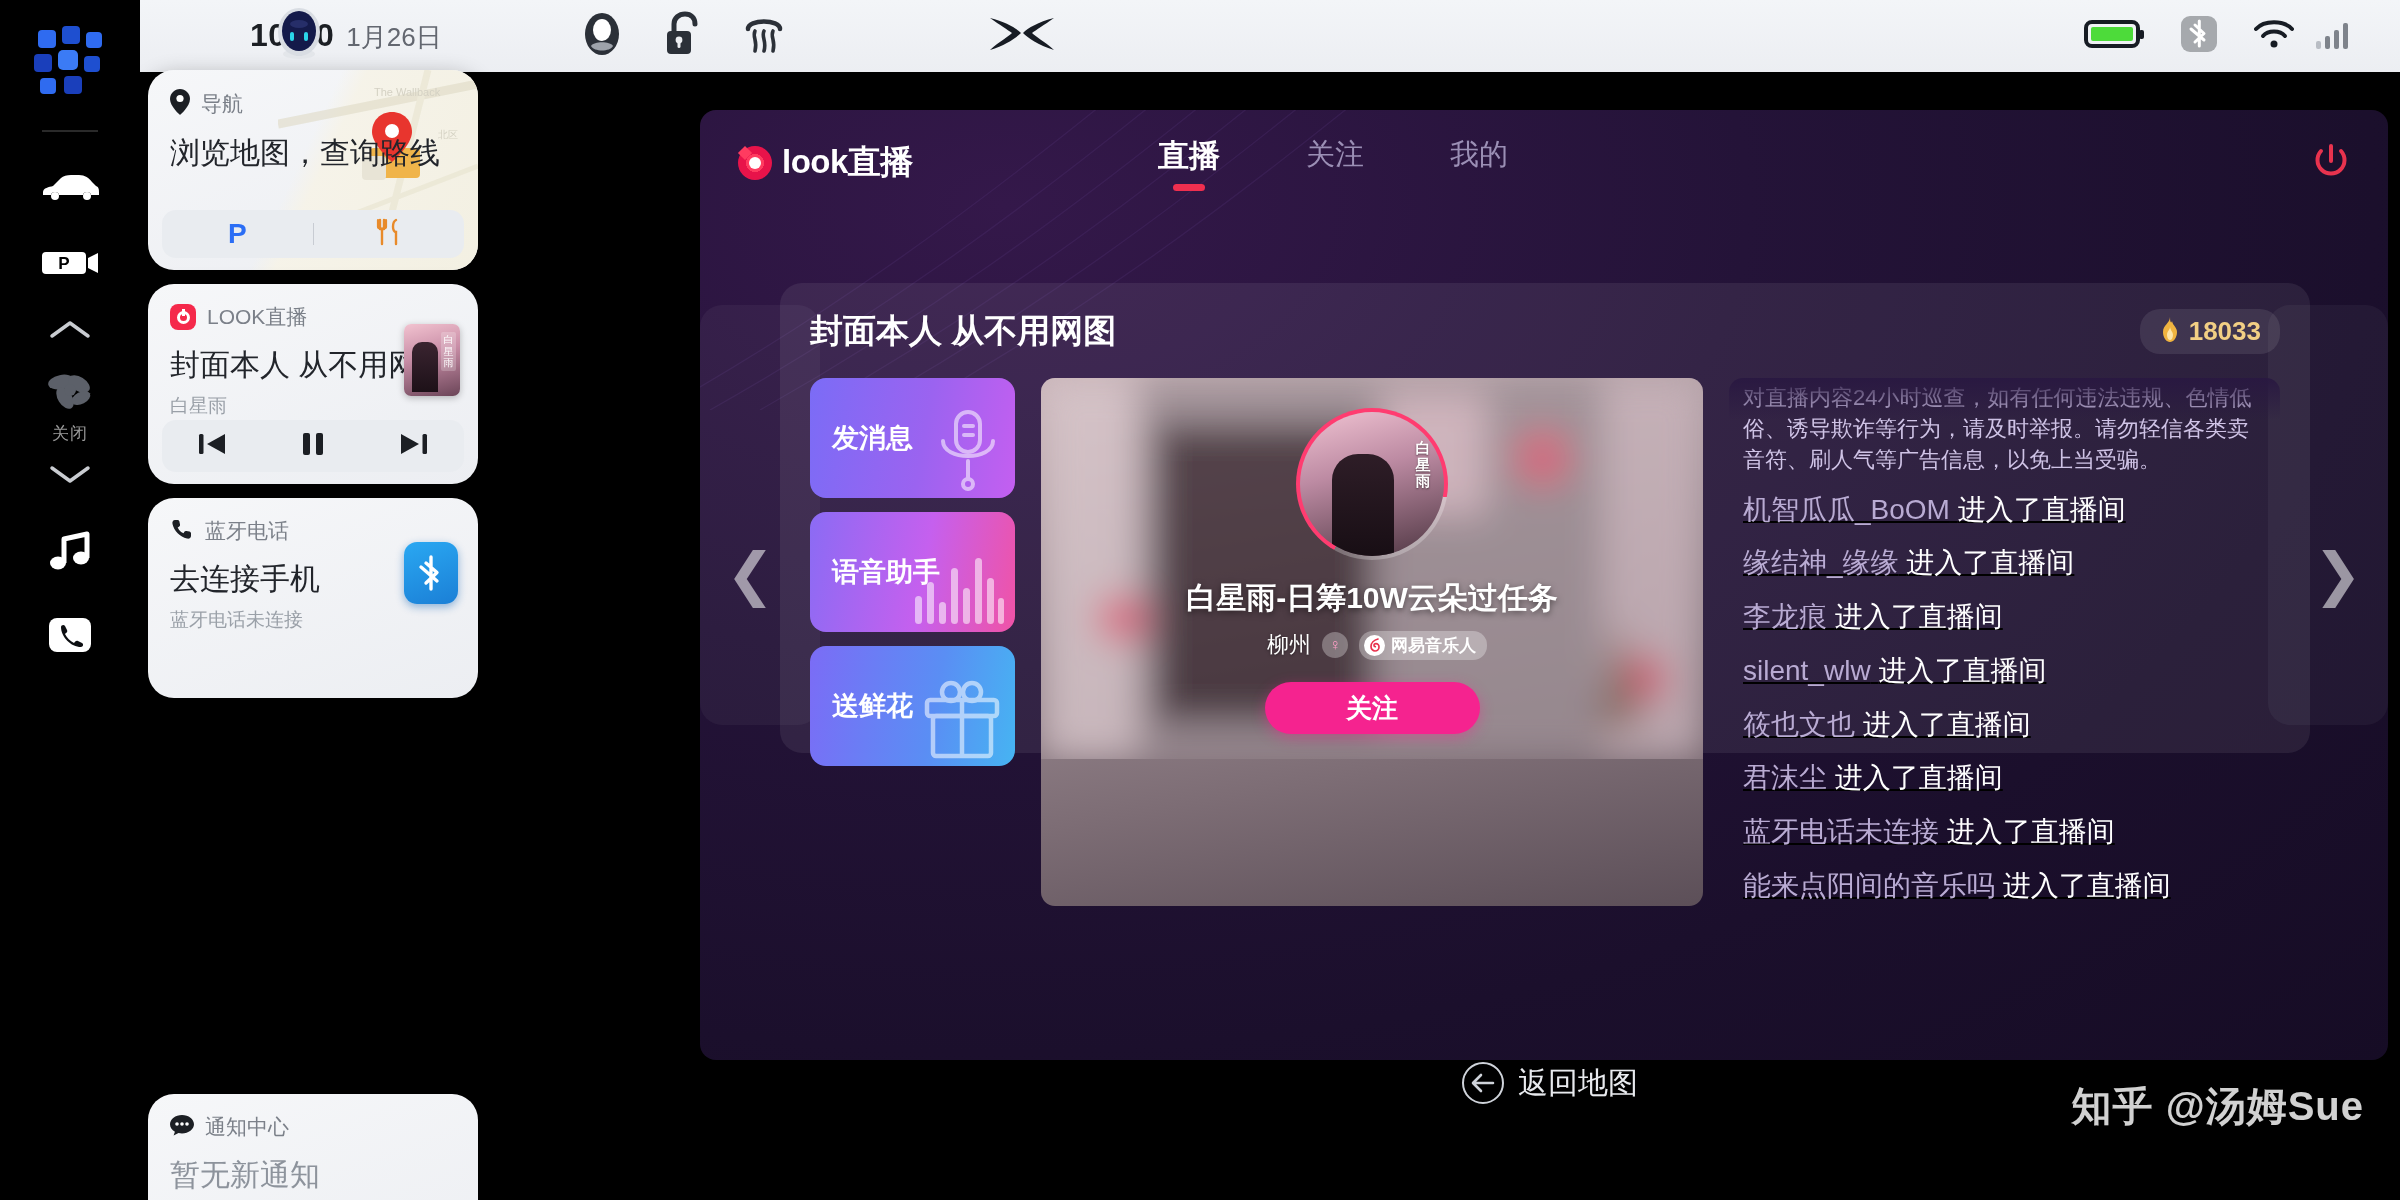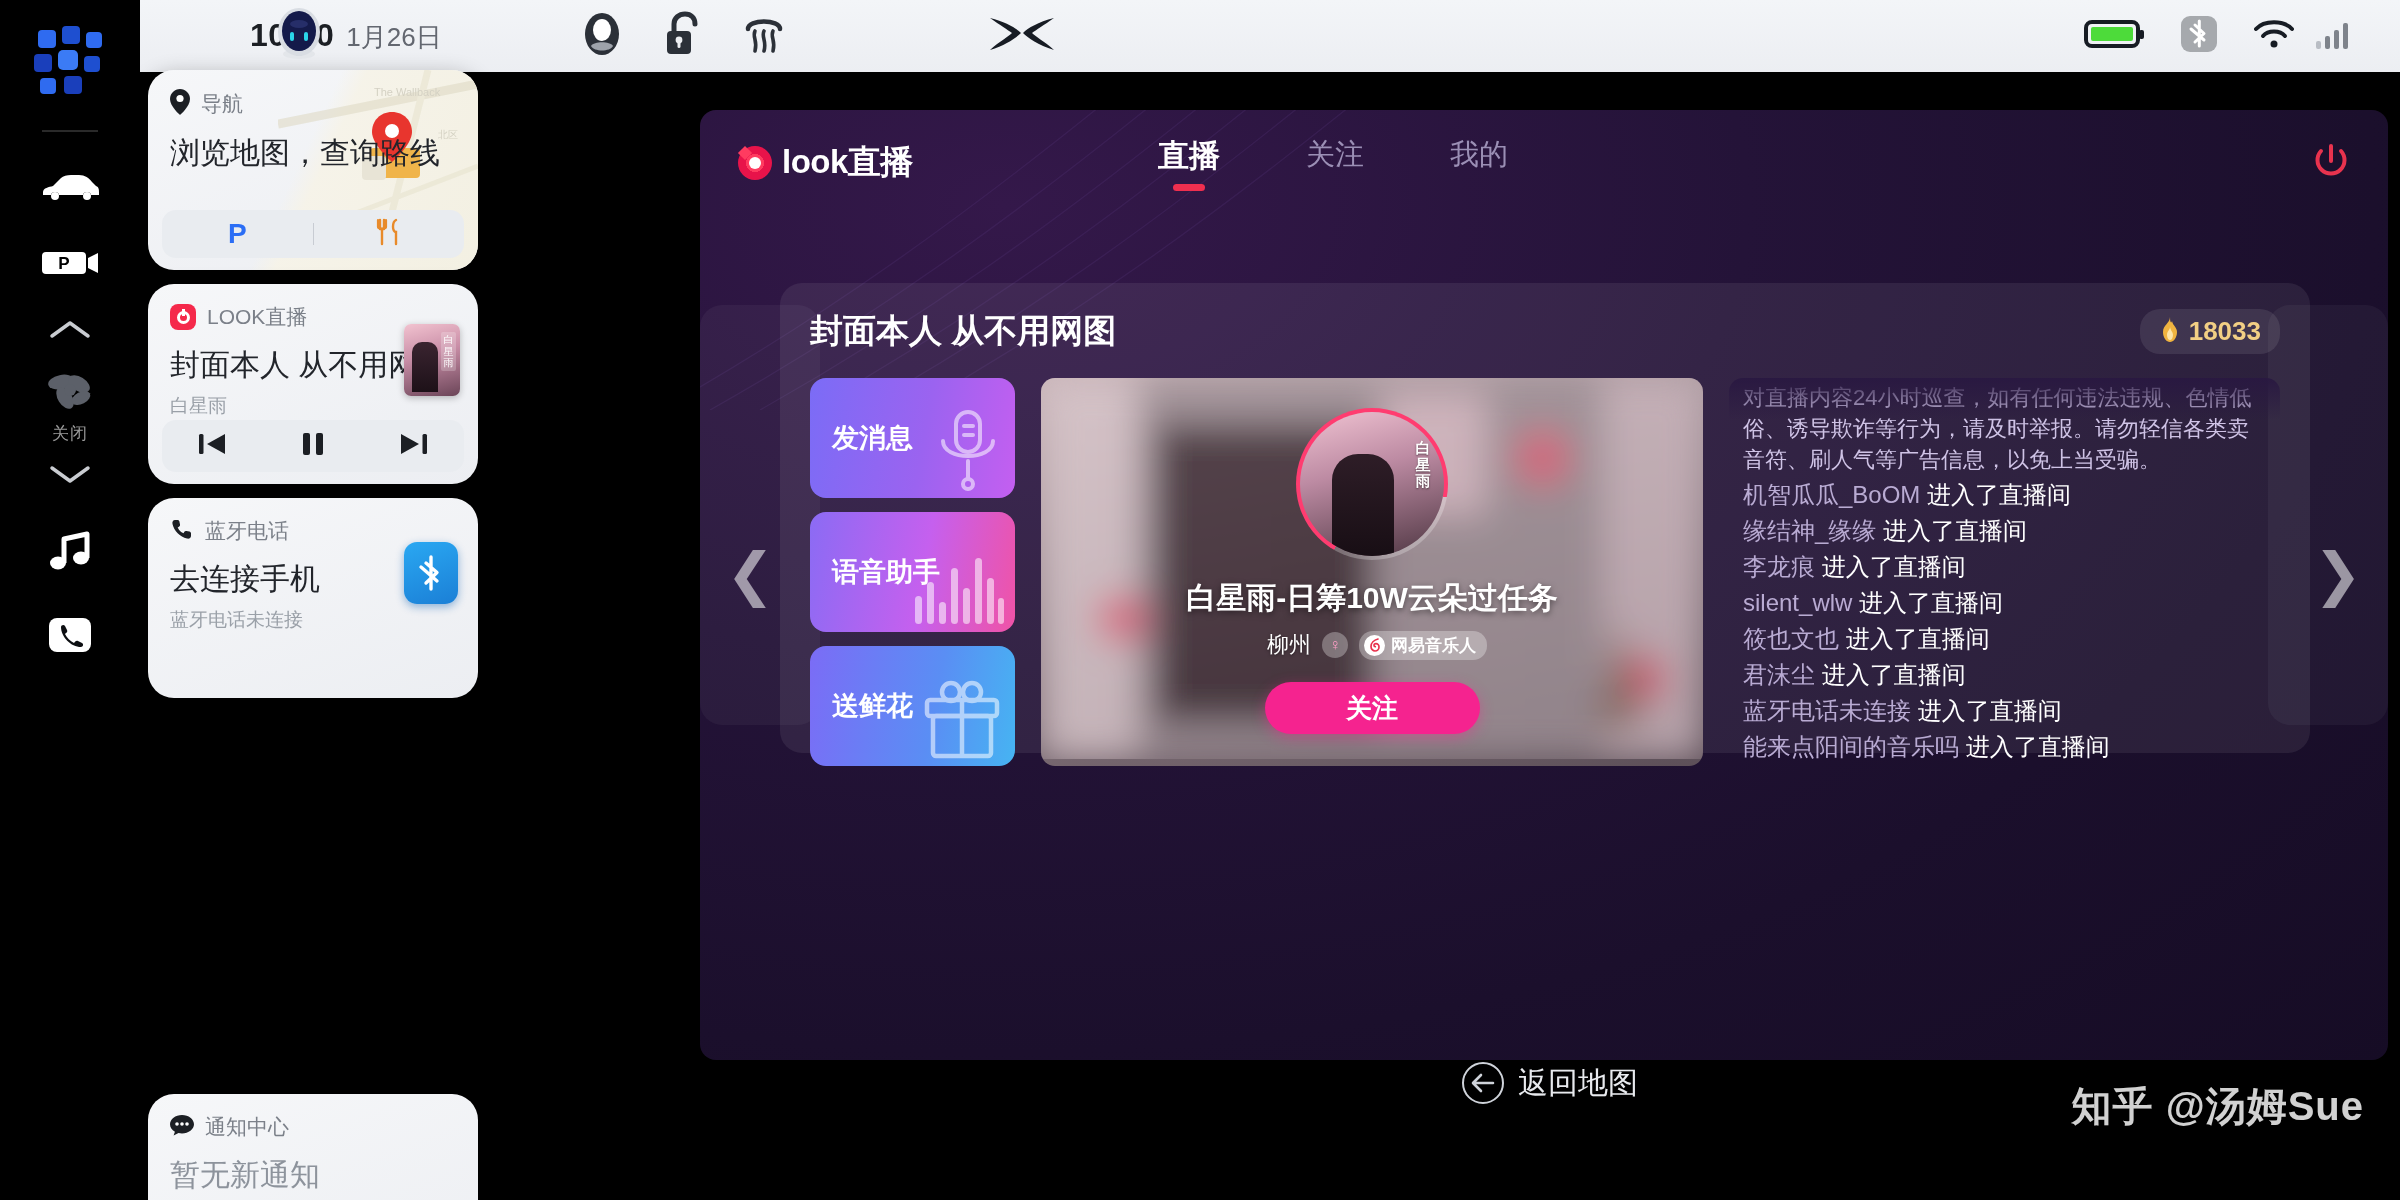--- a/index.html
+++ b/index.html
@@ -213,21 +213,21 @@
   .follow-btn span { font-size: 26px; color: #fff; font-weight: 600; }
 
   .chat { position: relative; flex: 1; border-radius: 14px; overflow: hidden;
           padding: 4px 16px 0 14px; }
   .chat::before {
     content: ""; position: absolute; left: 0; right: 0; top: 0; height: 42px;
     background: linear-gradient(180deg, rgba(41,24,65,.95) 0%, rgba(41,24,65,0) 100%);
     z-index: 3; pointer-events: none;
   }
   .sys-msg { font-size: 22px; line-height: 1.42; color: #cfc3e6; }
-  .chat-line { font-size: 24px; line-height: 1.42; margin-top: 2px; }
+  .chat-line { font-size: 28px; line-height: 1.42; margin-top: 14px; text-decoration: underline; }
   .chat-user { color: #b9abd3; }
   .chat-act { color: #ffffff; }
 
   
   .bottombar {
     position: absolute; left: 700px; right: 0; bottom: 0; height: 138px;
     display: flex; align-items: flex-start; justify-content: center;
   }
   .back-map { display: flex; align-items: center; gap: 14px; cursor: pointer; }
   .back-circle {

